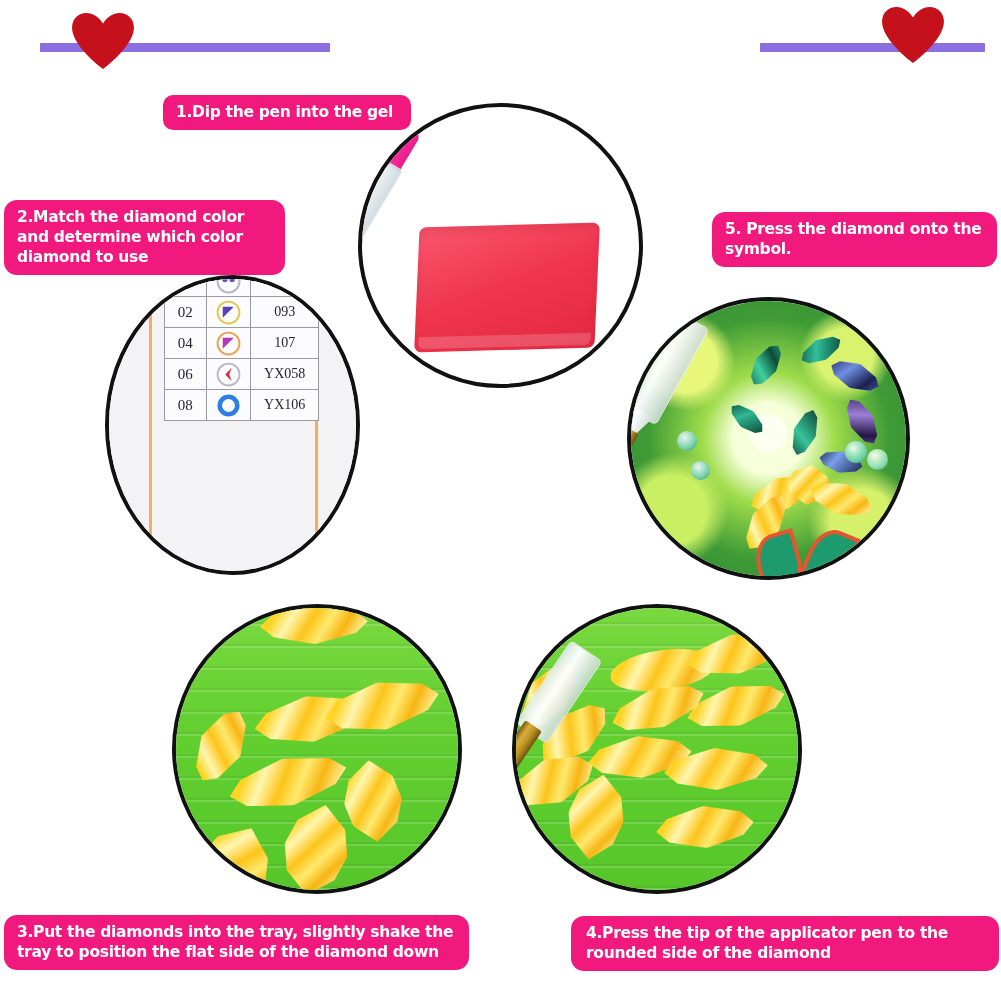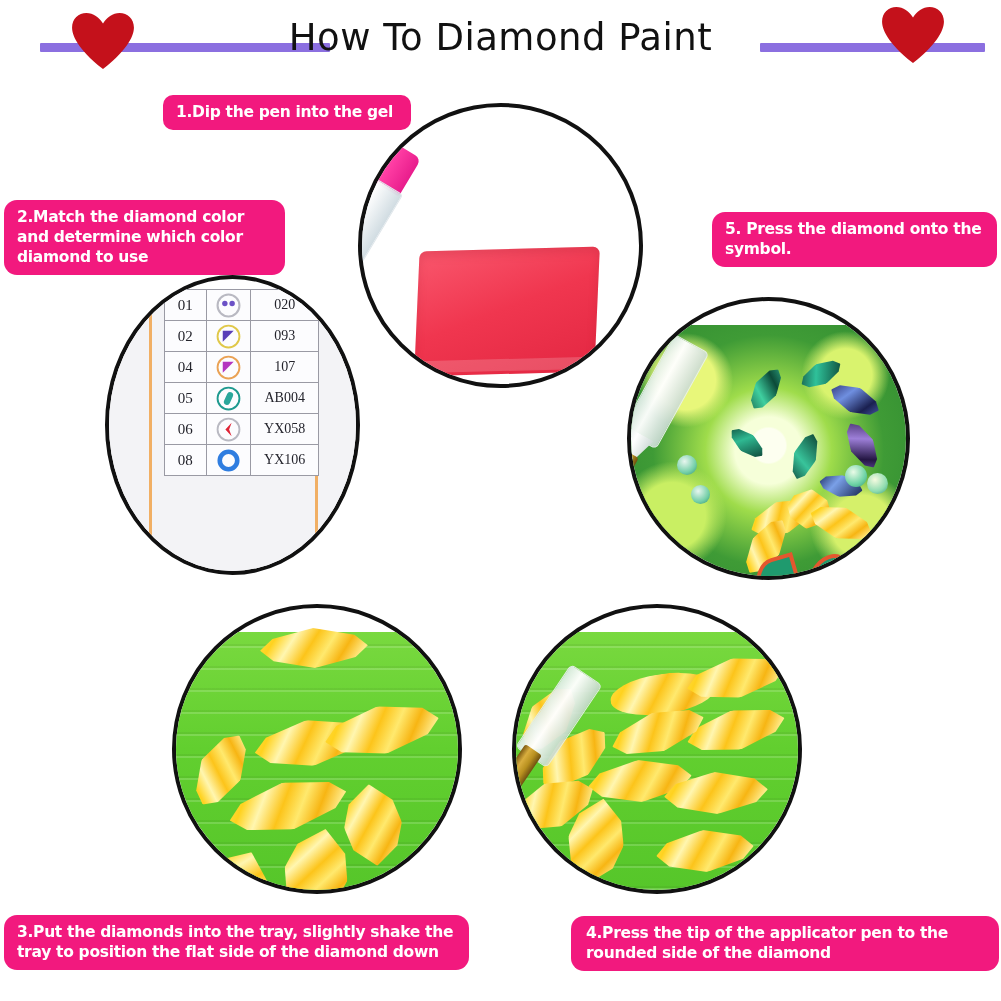--- a/index.html
+++ b/index.html
@@ -52,21 +52,21 @@
   
   .bubble{
     position:absolute;
     border:4px solid #111;
     border-radius:50%;
     overflow:hidden;
     background:#fff;
     box-sizing:border-box;
     z-index:20;
   }
-  .bubble .inner{position:absolute;inset:0;margin-top:24px;}
+  .bubble .inner{position:absolute;inset:0;}
 
   
   #bub1{left:358px;top:103px;width:285px;height:285px;}
   .gelpad{
     position:absolute;left:55px;top:118px;width:180px;height:125px;
     background:linear-gradient(160deg,#f9576d 0%,#f0364f 48%,#e32742 100%);
     border-radius:7px;
     transform:skewX(-4deg) rotate(-1.5deg);
     box-shadow:0 5px 8px rgba(180,30,50,.25) inset;
   }
@@ -205,21 +205,20 @@
       <svg viewBox="0 0 32 30">
           <path d="M16 29 C2 18 0 11 0 7.5 C0 3 3.4 0 7.4 0 C11 0 14 2.3 16 5.4 C18 2.3 21 0 24.6 0 C28.6 0 32 3 32 7.5 C32 11 30 18 16 29 Z" fill="#c4111b"></path>
         </svg>
     </div>
     <div class="heart r">
       <svg viewBox="0 0 32 30">
           <path d="M16 29 C2 18 0 11 0 7.5 C0 3 3.4 0 7.4 0 C11 0 14 2.3 16 5.4 C18 2.3 21 0 24.6 0 C28.6 0 32 3 32 7.5 C32 11 30 18 16 29 Z" fill="#c4111b"></path>
         </svg>
     </div>
 
-    <div class="title">How To Diamond Paint</div>
   </div>
 
   <div class="badge" id="badge1">1.Dip the pen into the gel</div>
   <div class="badge" id="badge2">2.Match the diamond color and determine which color diamond to use</div>
   <div class="badge" id="badge5">5. Press the diamond onto the symbol.</div>
   <div class="badge" id="badge3">3.Put the diamonds into the tray, slightly shake the tray to position the flat side of the diamond down</div>
   <div class="badge" id="badge4">4.Press the tip of the applicator pen to the rounded side of the diamond</div>
 
   <div class="bubble" id="bub1">
     <div class="inner">
@@ -256,28 +255,20 @@
             </tr>
             <tr>
               <td class="c-no">04</td>
               <td class="c-sym"><span class="sym"><svg viewBox="0 0 24 24">
                     <circle cx="12" cy="12" r="10.5" fill="none" stroke="#eaa255" stroke-width="1.8"></circle>
                     <path d="M6.5 6.5 L17 6.5 L6.5 17 Z" fill="#b435c0"></path>
                   </svg></span></td>
               <td class="c-code">107</td>
             </tr>
             <tr>
-              <td class="c-no">05</td>
-              <td class="c-sym"><span class="sym"><svg viewBox="0 0 24 24">
-                    <circle cx="12" cy="12" r="10.5" fill="none" stroke="#1f9a8f" stroke-width="1.8"></circle>
-                    <rect x="9" y="5.5" width="6" height="13" rx="3" fill="#2aa79b" transform="rotate(24 12 12)"></rect>
-                  </svg></span></td>
-              <td class="c-code">AB004</td>
-            </tr>
-            <tr>
               <td class="c-no">06</td>
               <td class="c-sym"><span class="sym"><svg viewBox="0 0 24 24">
                     <circle cx="12" cy="12" r="10.5" fill="none" stroke="#b9b9c2" stroke-width="1.8"></circle>
                     <path d="M15 5.5 L9 12 L15 18.5 L12.6 12 Z" fill="#e02436"></path>
                   </svg></span></td>
               <td class="c-code">YX058</td>
             </tr>
             <tr>
               <td class="c-no">08</td>
               <td class="c-sym"><span class="sym"><svg viewBox="0 0 24 24">

